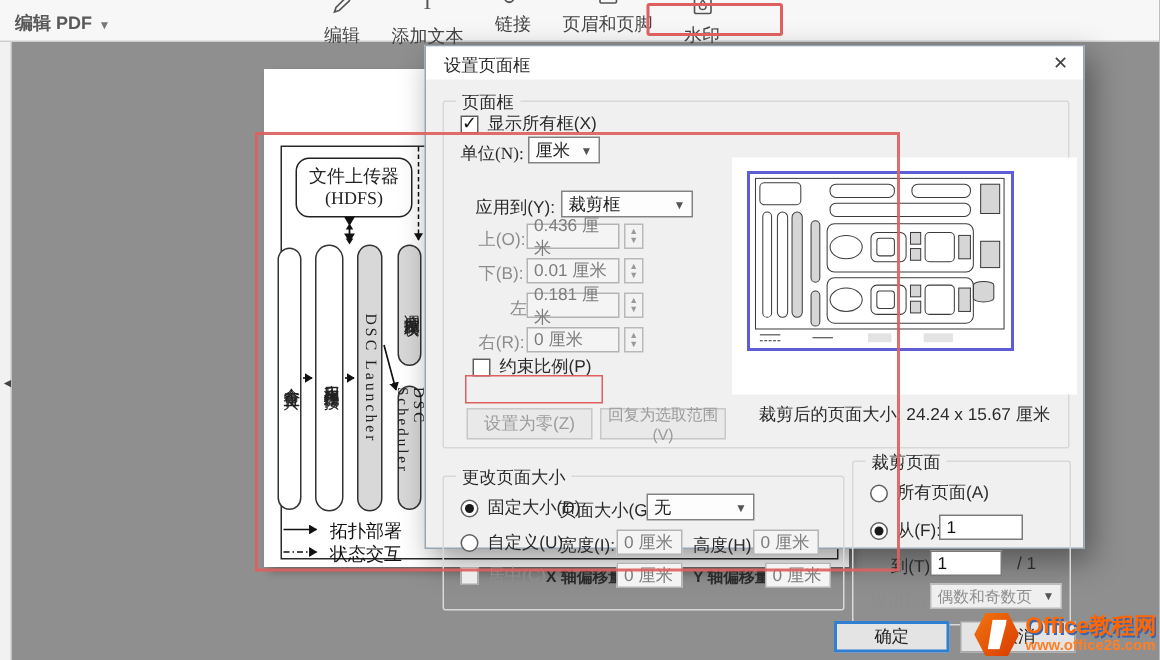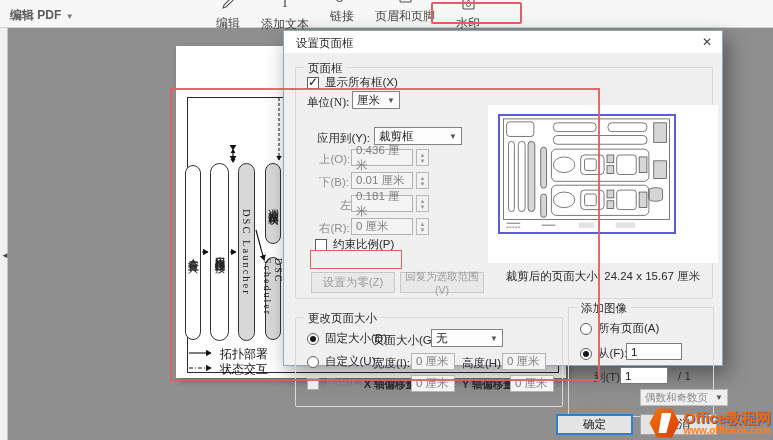--- a/index.html
+++ b/index.html
@@ -44,21 +44,21 @@
   .lbl.dis { color:#8d8d8d; }
   .cbrow { position:absolute; display:flex; align-items:center; gap:6px; font-size:11.5px; color:#2a2a2a; }
   .cbrow.dis { color:#8d8d8d; }
   .cb { width:12px; height:12px; border:1px solid #5f5f5f; background:#fff; position:relative; flex:0 0 auto; }
   .cb.checked::after { content:"✓"; position:absolute; left:0px; top:-3px; font-size:12px; color:#111; }
   .cb.dis { border-color:#ababab; background:#ededed; }
   .radio { width:12px; height:12px; border:1px solid #5f5f5f; border-radius:50%; background:#fff; position:relative; flex:0 0 auto; }
   .radio.sel::after { content:""; position:absolute; left:2px; top:2px; width:6px; height:6px; border-radius:50%; background:#1a1a1a; }
   .combo { position:absolute; background:#fdfdfd; border:1px solid #828282; font-size:11.5px; color:#222; display:flex; align-items:center; padding:0 4px; }
   .combo .caret { margin-left:auto; color:#555; }
-  .combo.dis { background:#efefef; border-color:#bdbdbd; color:#8d8d8d;margin-left:20px; }
+  .combo.dis { background:#efefef; border-color:#bdbdbd; color:#8d8d8d; }
   .field { position:absolute; background:#f4f4f4; border:1px solid #b3b3b3; color:#7c7c7c; font-size:11.5px; display:flex; align-items:center; padding:0 4px; }
   .field.en { background:#fff; border-color:#7a7a7a; color:#111; }
   .spin { position:absolute; width:13px; height:17px; border:1px solid #b9b9b9; background:#f2f2f2; display:flex; flex-direction:column; align-items:center; justify-content:center; color:#9a9a9a; font-size:6px; line-height:6px; }
   .btn { position:absolute; height:21px; background:#e4e4e4; border:1px solid #a7a7a7; font-size:11.5px; color:#222; display:flex; align-items:center; justify-content:center; cursor:pointer; }
   .btn.dis { background:#e9e9e9; border-color:#c8c8c8; color:#9c9c9c; cursor:default; }
   .btn.primary { border:2px solid #2f7fd3; }
 
   
   .preview { position:absolute; left:204px; top:74px; width:230px; height:158px; background:#fff; }
   .crop-rect { position:absolute; left:10px; top:9px; width:178px; height:120px; border:2px solid #5d5dd8; }
@@ -127,20 +127,24 @@
   </div>
   <div class="tb-redbox"></div>
 
   <div class="left-strip">
     <div class="collapse-arrow">◄</div>
   </div>
 
   <div class="page"></div>
   <div class="fc-border"></div>
 
+  <div class="fc-box">
+    <span>文件上传器</span>
+    <span>(HDFS)</span>
+  </div>
   <div class="pill cjk" style="left:185px; top:165px; width:16px; height:175px;">
     <span>命令行工具</span>
   </div>
   <div class="pill cjk" style="left:210px; top:163px; width:19px; height:178px; font-size:10.5px;">
     <span>应用程序编程接口</span>
   </div>
   <div class="pill gray" style="left:238px; top:163px; width:17px; height:178px; font-size:10.5px;">
     <span>DSC Launcher</span>
   </div>
   <div class="pill gray cjk" style="left:265px; top:163px; width:16px; height:81px; font-size:10.5px;">
@@ -298,21 +302,21 @@
     <div class="cbrow dis" style="left:23px; top:345px;">
       <span class="cb dis"></span>
       <span>居中(C)</span>
     </div>
     <div class="lbl" style="left:80px; top:347px; font-weight:bold; font-size:10.5px;">X 轴偏移量:</div>
     <div class="field" style="left:127px; top:344px; width:44px; height:17px;">0 厘米</div>
     <div class="lbl" style="left:178px; top:347px; font-weight:bold; font-size:10.5px;">Y 轴偏移量:</div>
     <div class="field" style="left:226px; top:344px; width:44px; height:17px;">0 厘米</div>
 
     <div class="group" style="left:284px; top:276px; width:146px; height:110px;">
-      <span class="group-label">添加图像</span>
+      <span class="group-label">裁剪页面</span>
     </div>
     <div class="cbrow" style="left:296px; top:290px;">
       <span class="radio"></span>
       <span>所有页面(A)</span>
     </div>
     <div class="cbrow" style="left:296px; top:315px;">
       <span class="radio sel"></span>
       <span>从(F):</span>
     </div>
     <div class="field en" style="left:342px; top:312px; width:56px; height:17px;">1</div>

